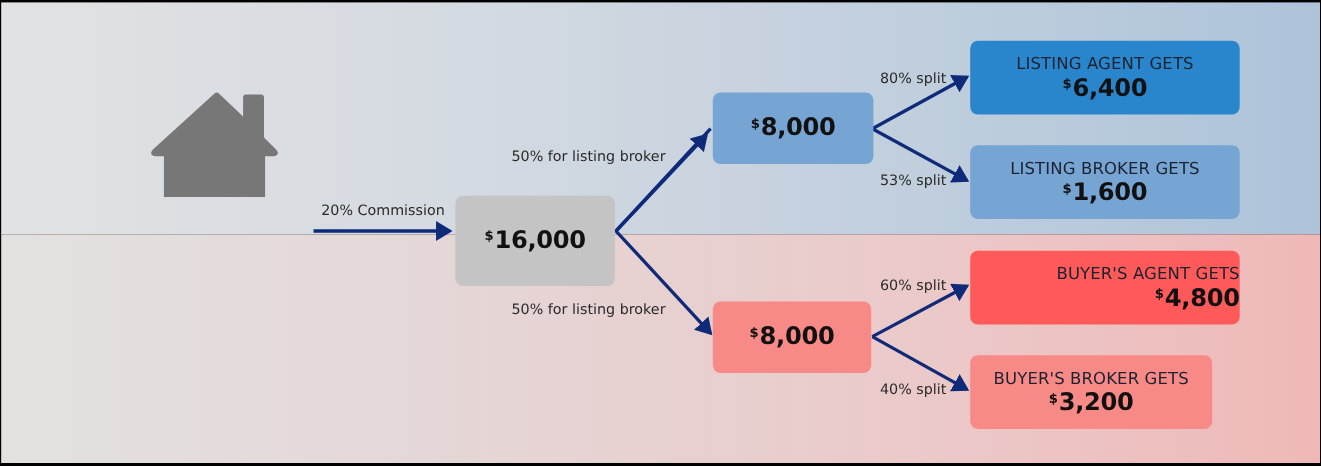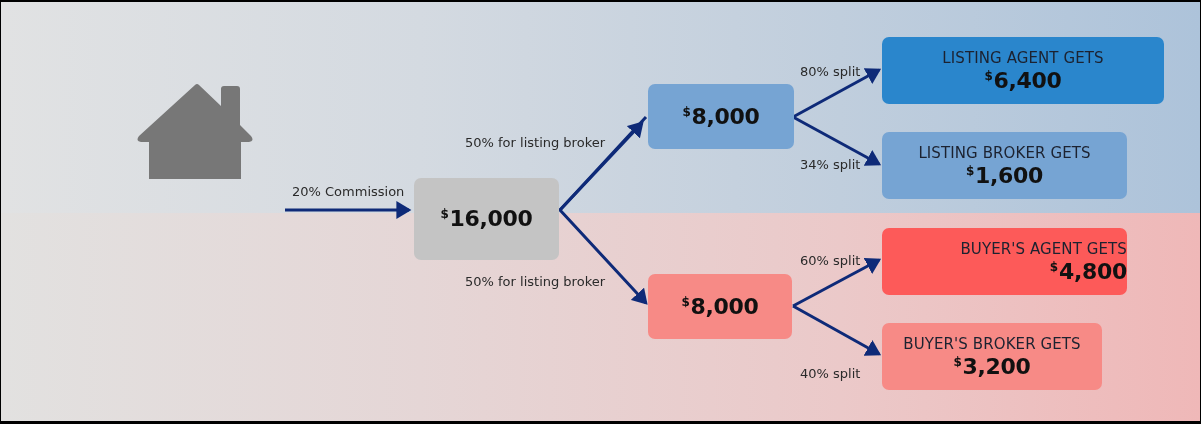--- a/index.html
+++ b/index.html
@@ -81,25 +81,25 @@
     </div>
   </div>
 
   <div class="box" style="left:647px; top:272px; width:144px; height:65px; background:#f78a86;">
     <div class="amount">
       <sup>$</sup><span>8,000</span>
     </div>
   </div>
 
   <div class="edge-label" style="left:799px; top:62px;">80% split</div>
-  <div class="edge-label" style="left:799px; top:155px;">34% split</div>
+  <div class="edge-label" style="left:799px; top:155px;">53% split</div>
   <div class="edge-label" style="left:799px; top:251px;">60% split</div>
-  <div class="edge-label" style="left:799px; top:364px;">40% split</div>
+  <div class="edge-label" style="left:799px; top:345px;">40% split</div>
 
-  <div class="box" style="left:881px; top:35px; width:282px; height:67px; background:#2a86cc;text-align:center;">
+  <div class="box" style="left:881px; top:35px; width:245px; height:67px; background:#2a86cc;text-align:center;">
     <div class="heading">LISTING AGENT GETS</div>
     <div class="amount">
       <sup>$</sup><span>6,400</span>
     </div>
   </div>
 
   <div class="box" style="left:881px; top:130px; width:245px; height:67px; background:#76a4d3;">
     <div class="heading">LISTING BROKER GETS</div>
     <div class="amount">
       <sup>$</sup><span>1,600</span>

